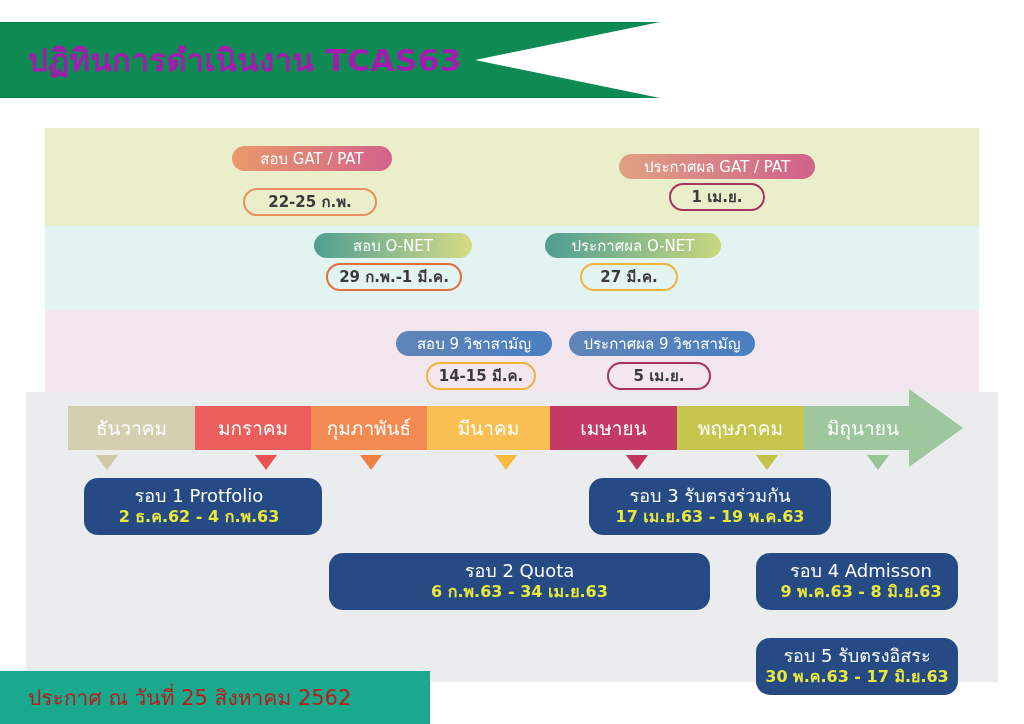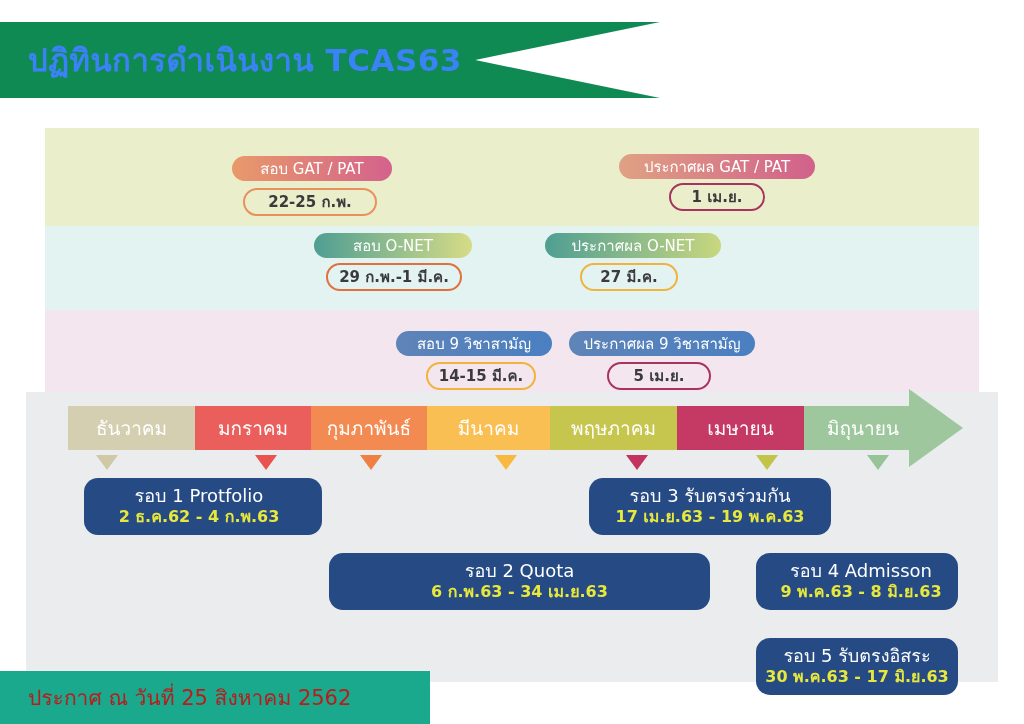--- a/index.html
+++ b/index.html
@@ -12,21 +12,21 @@
   #canvas{position:absolute;left:0;top:0;width:1024px;height:724px;background:#ffffff;}
   .header-ribbon2{
     position:absolute;left:0;top:22px;width:660px;height:76px;
     background:#0f8a52;
     -webkit-clip-path:polygon(0 0,100% 0,72% 50%,100% 100%,0 100%);
     clip-path:polygon(0 0,100% 0,72% 50%,100% 100%,0 100%);
   }
   .header-title{
     position:absolute;left:28px;top:22px;height:76px;
     display:flex;align-items:center;
-    color:#3b82f6;font-size:31px;font-weight:bold;letter-spacing:.5px;
+    color:#a21caf;font-size:31px;font-weight:bold;letter-spacing:.5px;
     white-space:nowrap;z-index:3;
   }
 
   .logo-wrap{position:absolute;left:672px;top:24px;width:330px;height:74px;}
   .logo-mark{position:absolute;left:0;top:2px;width:112px;height:66px;}
   .logo-text{position:absolute;left:118px;top:0px;width:212px;}
   .logo-abbr{font-size:30px;font-weight:bold;color:#1b3c6e;line-height:1.0;letter-spacing:1px;}
   .logo-thai{font-size:14.5px;color:#1b3c6e;line-height:1.35;white-space:nowrap;}
   .logo-eng{font-size:10px;color:#1b3c6e;line-height:1.3;white-space:nowrap;}
 
@@ -91,21 +91,21 @@
 
   <div class="header-ribbon2"></div>
   <div class="header-title">ปฏิทินการดำเนินงาน TCAS63</div>
 
 
   <div class="band band-gatpat"></div>
   <div class="band band-onet"></div>
   <div class="band band-nine"></div>
   <div class="band-gray"></div>
 
-  <div class="pill" style="left:232px;top:156px;width:160px;background:linear-gradient(90deg,#e89a6a,#d4628c);">
+  <div class="pill" style="left:232px;top:146px;width:160px;background:linear-gradient(90deg,#e89a6a,#d4628c);">
     <span>สอบ GAT / PAT</span>
   </div>
   <div class="datepill" style="left:243px;top:188px;width:134px;border-color:#e8915f;">
     <span>22-25 ก.พ.</span>
   </div>
 
   <div class="pill" style="left:619px;top:154px;width:196px;background:linear-gradient(90deg,#e0a183,#d1618a);">
     <span>ประกาศผล GAT / PAT</span>
   </div>
   <div class="datepill" style="left:669px;top:183px;width:96px;border-color:#a8335c;">
@@ -148,25 +148,25 @@
       </div>
     <div class="month" style="width:116px;background:#ea5f5c;">
       <span>มกราคม</span>
       </div>
     <div class="month" style="width:116px;background:#f28a52;">
       <span>กุมภาพันธ์</span>
       </div>
     <div class="month" style="width:123px;background:#f9bf52;">
       <span>มีนาคม</span>
       </div>
+    <div class="month" style="width:127px;background:#c53a64;">
+      <span>เมษายน</span>
+      </div>
     <div class="month" style="width:127px;background:#c6c64e;">
       <span>พฤษภาคม</span>
-      </div>
-    <div class="month" style="width:127px;background:#c53a64;">
-      <span>เมษายน</span>
       </div>
     <div class="month" style="width:118px;background:#9ec79e;">
       <span>มิถุนายน</span>
       </div>
   </div>
 
   <div class="tri" style="left:96px;border-top:15px solid #cfc9a6;"></div>
   <div class="tri" style="left:255px;border-top:15px solid #e9524f;"></div>
   <div class="tri" style="left:360px;border-top:15px solid #ef7f42;"></div>
   <div class="tri" style="left:495px;border-top:15px solid #f9b93f;"></div>

